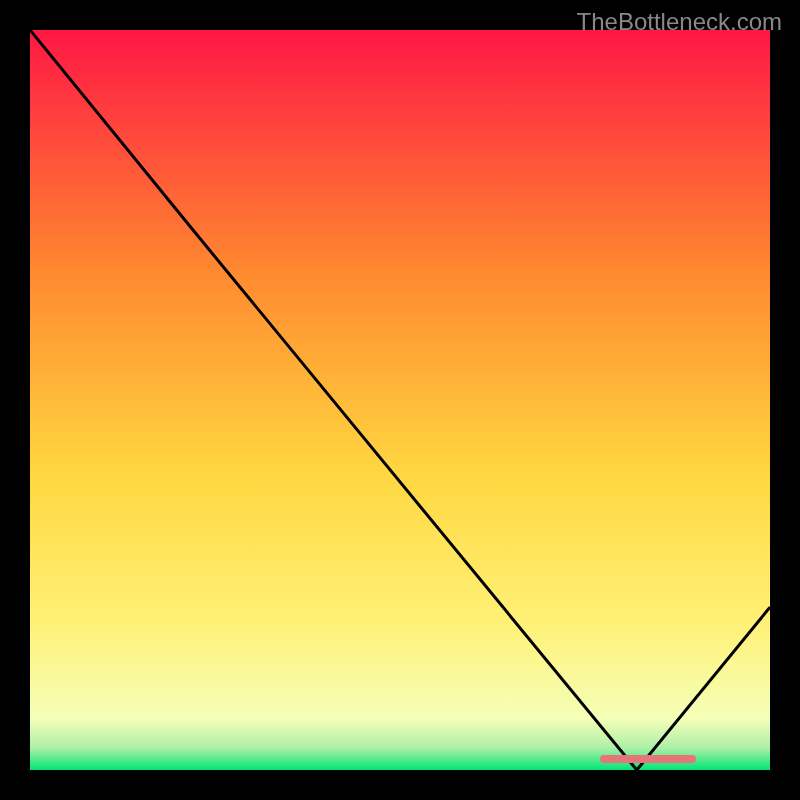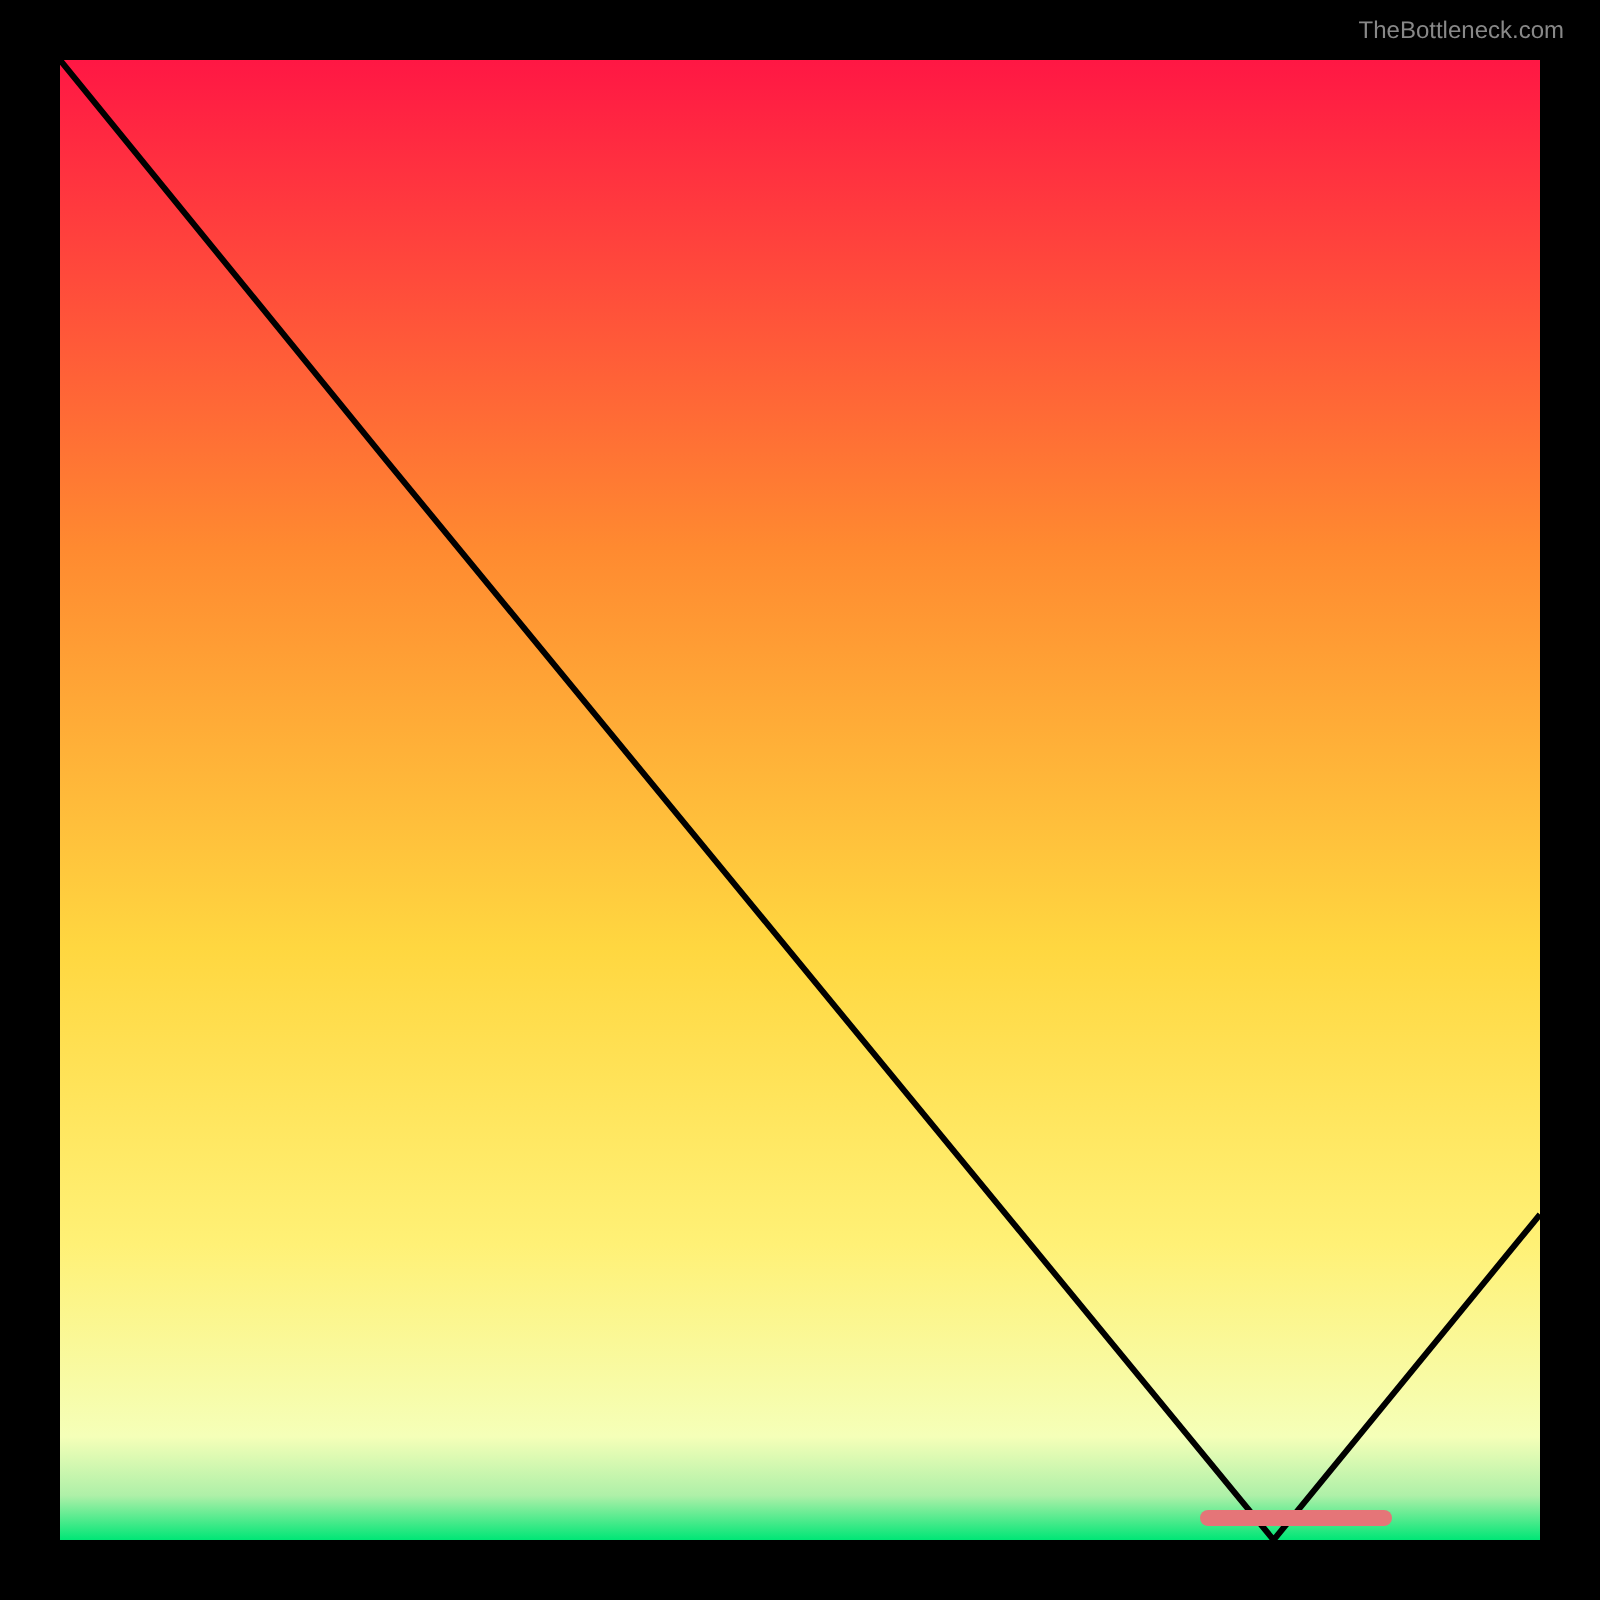--- a/index.html
+++ b/index.html
@@ -14,21 +14,21 @@
       background: #000;
       font-family: Arial, sans-serif;
       position: relative;
     }
     
     .watermark {
       position: absolute;
       top: 8px;
       right: 18px;
       color: #888;
-      font-size: 12px;
+      font-size: 24px;
       z-index: 10;
     }
     
     .chart-container {
       position: absolute;
       top: 30px;
       left: 30px;
       width: 740px;
       height: 740px;
       background: #000;

